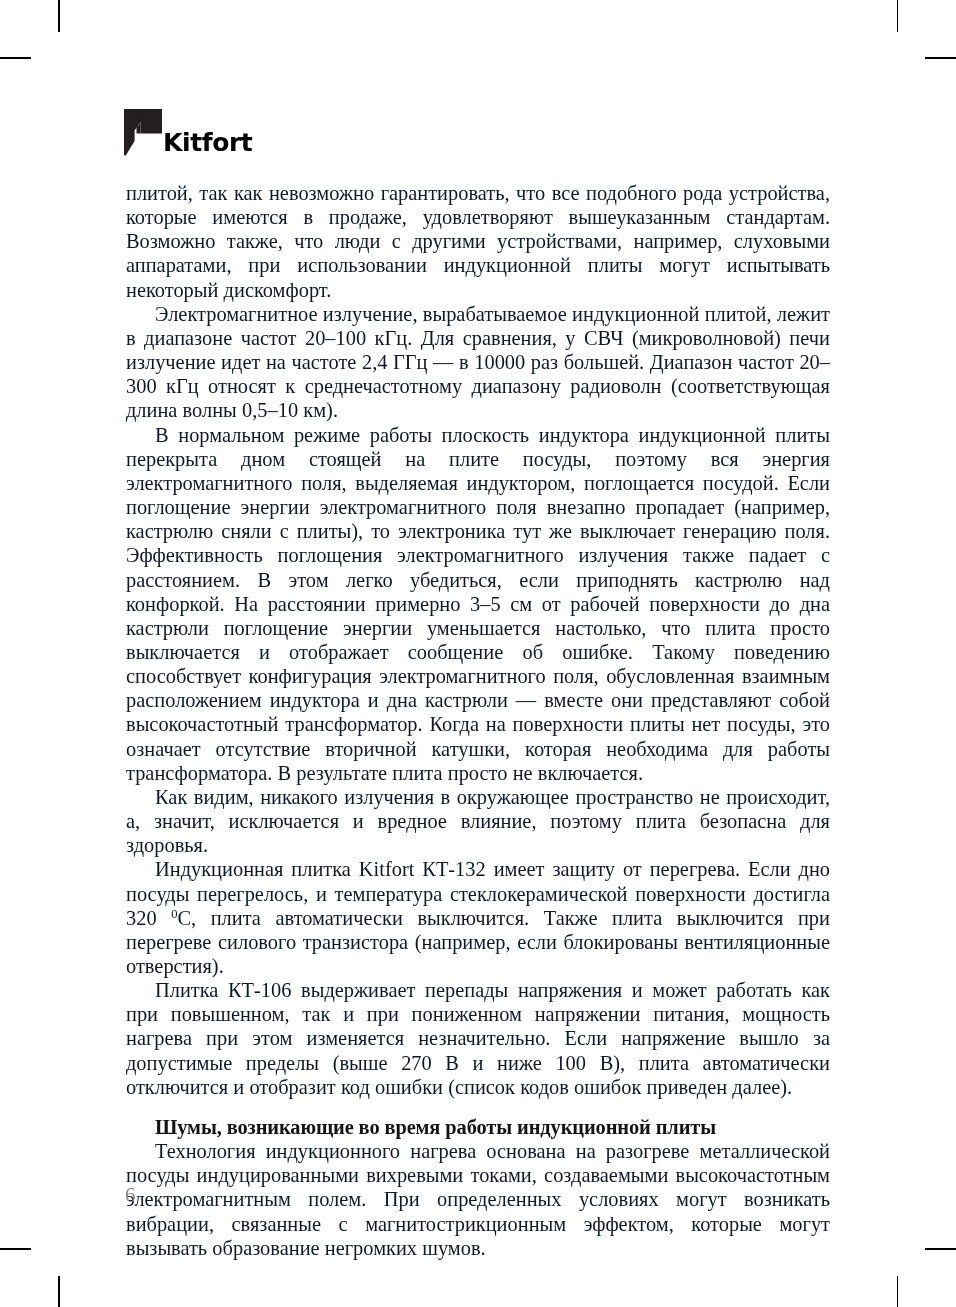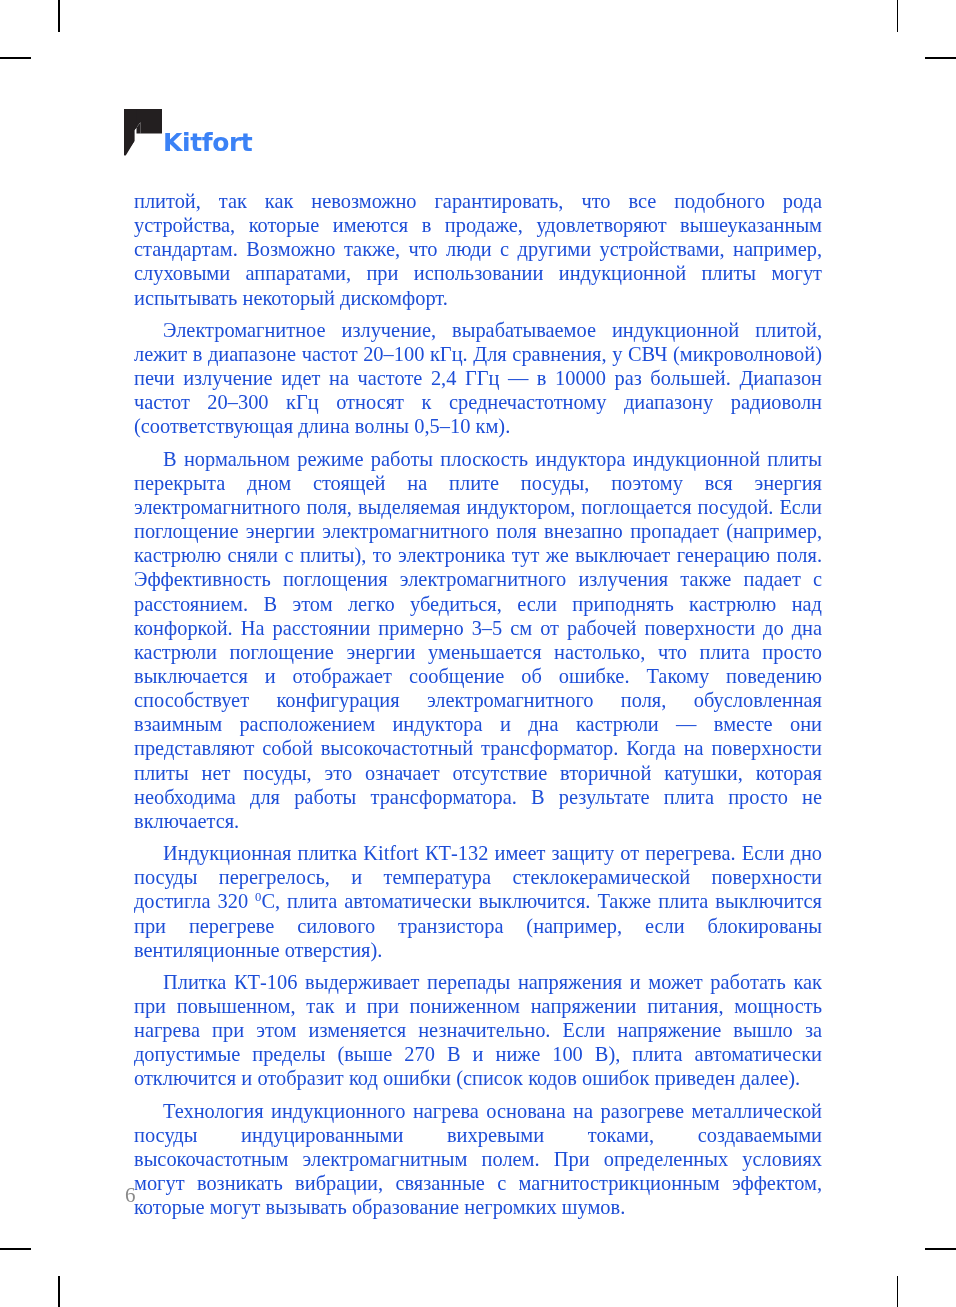--- a/index.html
+++ b/index.html
@@ -48,40 +48,40 @@
   .logo-mark {
     width: 38px;
     height: 50px;
     display: block;
   }
   .logo-word {
     font-family: "DejaVu Sans", "Liberation Sans", sans-serif;
     font-weight: bold;
     font-size: 25px;
     letter-spacing: -0.4px;
-    color: #3b82f6;
+    color: #000000;
     line-height: 1;
     margin-left: 1px;
     margin-bottom: 4px;
   }
 
   
   .content {
     position: absolute;
     left: 126px;
     top: 181px;
     width: 704px;
   }
   p.body {
-    margin: 8px;
+    margin: 0;
     text-align: justify;
     text-indent: 29px;
     font-size: 20.4px;
     line-height: 24.15px;
-    color: #1d4ed8;
+    color: #0f172a;
     -webkit-hyphens: none;
     hyphens: none;
     word-spacing: 0.1px;
   }
   p.body.noindent { text-indent: 0; }
 
   h2.section {
     margin: 0;
     padding-top: 16px;
     text-indent: 29px;
@@ -132,26 +132,28 @@
   </div>
 
   <div class="content">
 
     <p class="body noindent">плитой, так как невозможно гарантировать, что все подобного рода устройства, которые имеются в продаже, удовлетворяют вышеуказанным стандартам. Возможно также, что люди с другими устройствами, например, слуховыми аппаратами, при использовании индукционной плиты могут испытывать некоторый дискомфорт.</p>
 
     <p class="body">Электромагнитное излучение, вырабатываемое индукционной плитой, лежит в диапазоне  частот 20–100 кГц. Для сравнения, у СВЧ (микроволновой) печи излучение идет на частоте 2,4 ГГц — в 10000 раз большей. Диапазон частот 20–300 кГц относят к среднечастотному диапазону радиоволн (соответствующая длина волны 0,5–10 км).</p>
 
     <p class="body">В нормальном режиме работы плоскость индуктора индукционной плиты перекрыта дном стоящей на плите посуды, поэтому вся энергия электромагнитного поля, выделяемая индуктором, поглощается посудой. Если поглощение энергии электромагнитного поля внезапно пропадает (например, кастрюлю сняли с плиты), то электроника тут же выключает генерацию поля. Эффективность поглощения электромагнитного излучения также падает с расстоянием. В этом легко убедиться, если приподнять кастрюлю над конфоркой. На расстоянии примерно 3–5 см от рабочей поверхности до дна кастрюли поглощение энергии уменьшается настолько, что плита просто выключается и отображает сообщение об ошибке. Такому поведению способствует конфигурация электромагнитного поля, обусловленная взаимным расположением индуктора и дна кастрюли — вместе они представляют собой высокочастотный трансформатор. Когда на поверхности плиты нет посуды, это означает отсутствие вторичной катушки, которая необходима для работы  трансформатора. В результате плита просто не включается.</p>
 
+    <p class="body">Как видим, никакого излучения в окружающее пространство не происходит, а, значит, исключается и вредное влияние, поэтому плита безопасна для здоровья.</p>
 
     <p class="body"><span>Индукционная плитка Kitfort КТ-132 имеет защиту от перегрева. Если дно посуды перегрелось, и температура стеклокерамической поверхности достигла 320 </span><sup class="deg">0</sup><span>С, плита автоматически выключится. Также плита выключится при перегреве силового транзистора (например, если блокированы вентиляционные отверстия).</span></p>
 
     <p class="body">Плитка КТ-106 выдерживает перепады напряжения и может работать как при повышенном, так и при пониженном напряжении питания, мощность нагрева при этом изменяется незначительно. Если напряжение вышло за допустимые пределы (выше 270 В и ниже 100 В), плита автоматически отключится и отобразит код ошибки (список кодов ошибок приведен далее).</p>
 
 
+    <h2 class="section">Шумы, возникающие во время работы индукционной плиты</h2>
 
     <p class="body">Технология индукционного нагрева основана на разогреве металлической посуды индуцированными вихревыми токами, создаваемыми высокочастотным электромагнитным полем. При определенных условиях могут возникать вибрации, связанные с магнитострикционным эффектом, которые могут вызывать образование негромких шумов.</p>
 
   </div>
 
   <div class="page-number">6</div>
 
 </div>
 
 </body></html>

